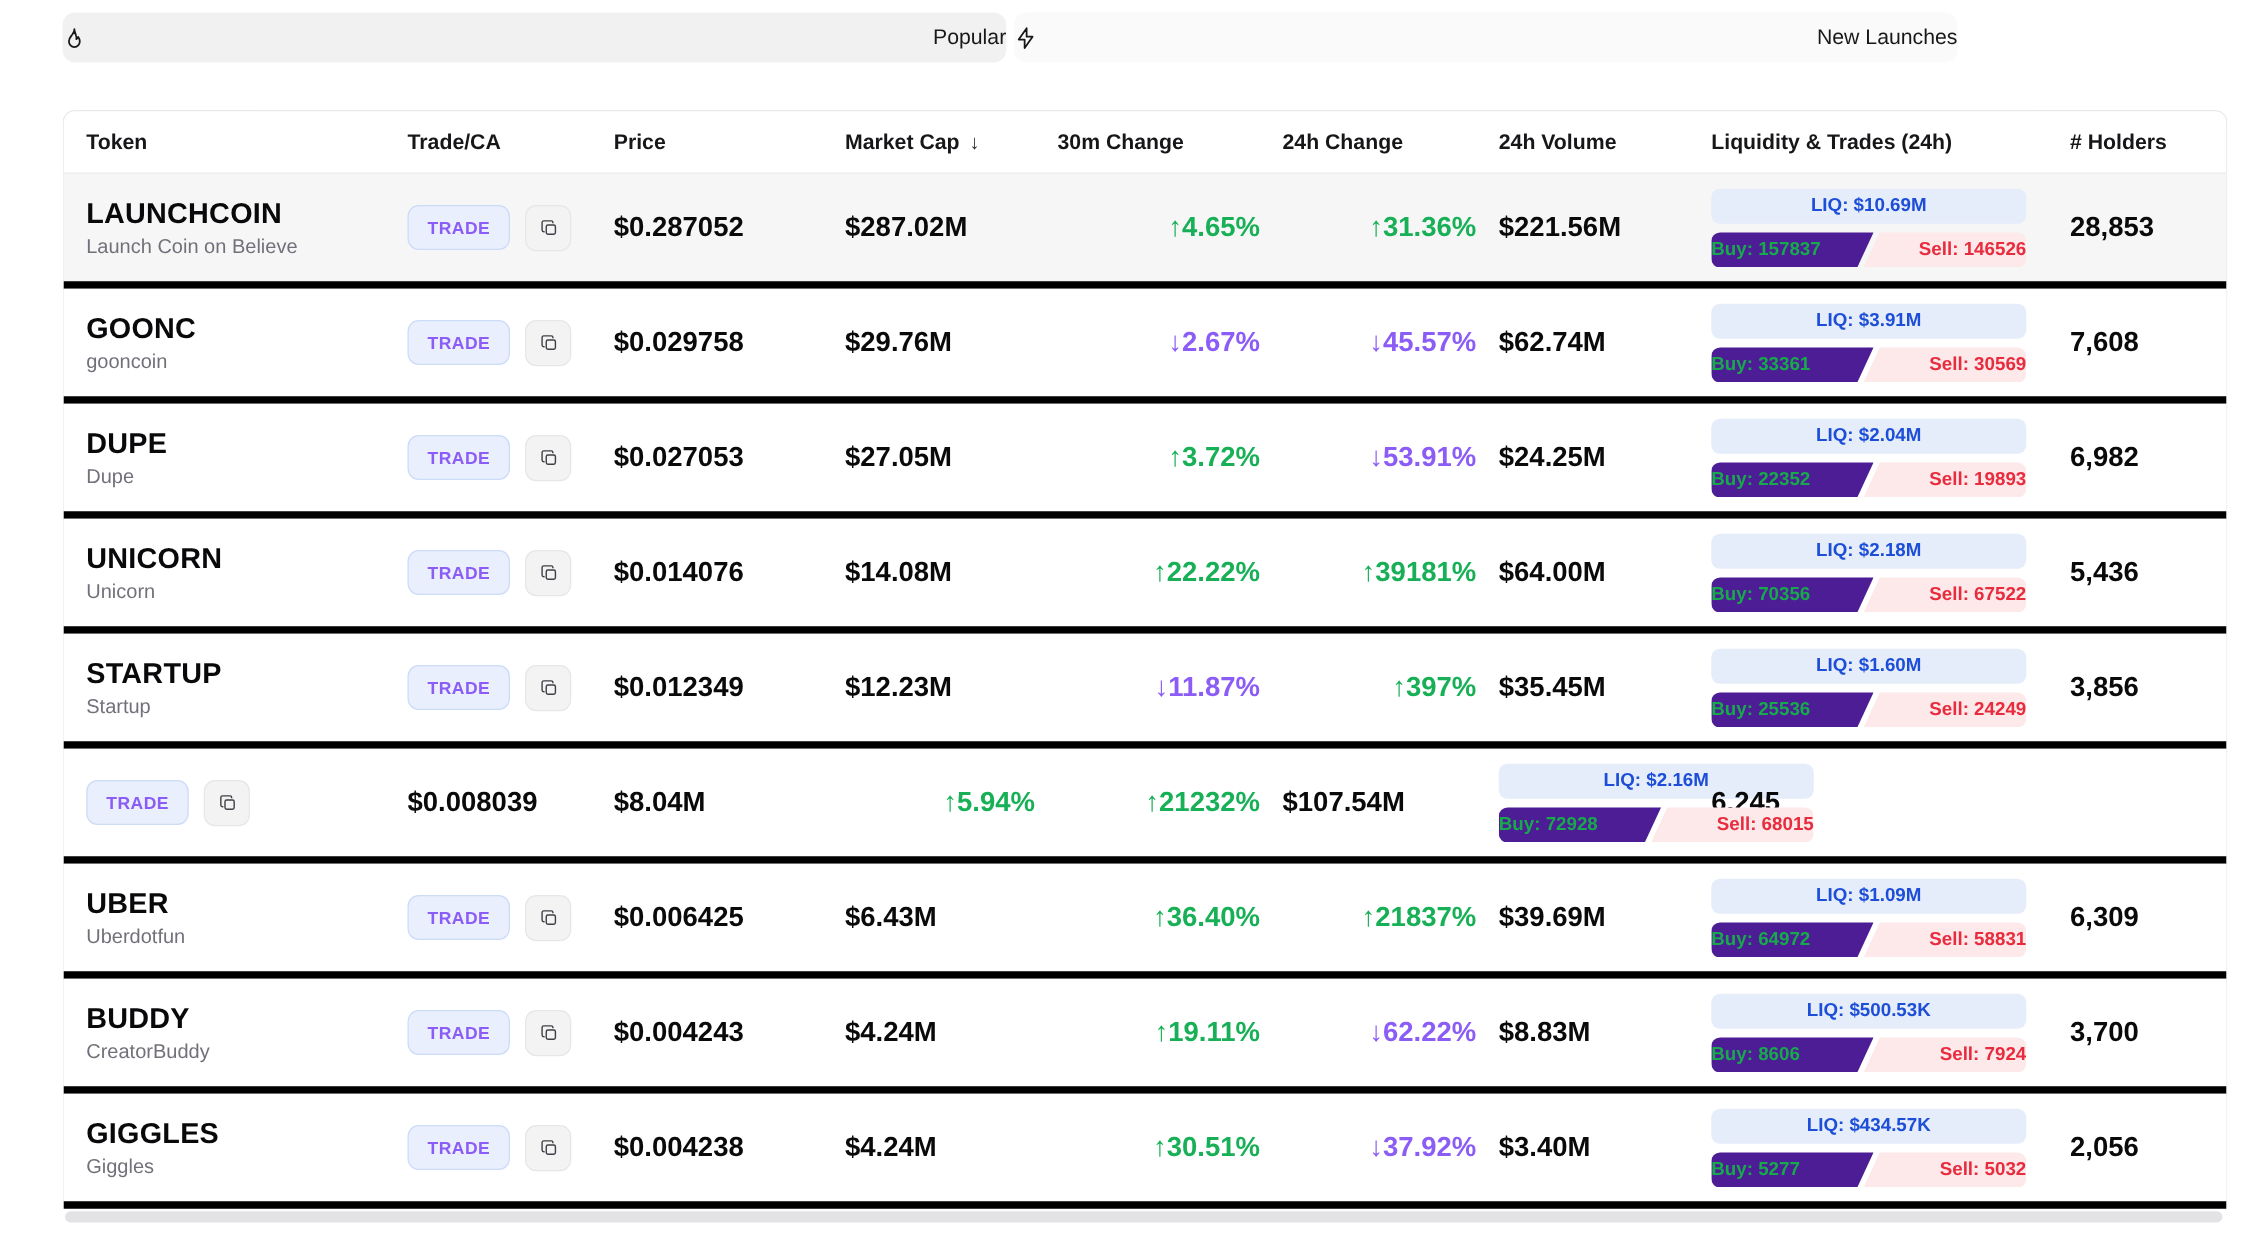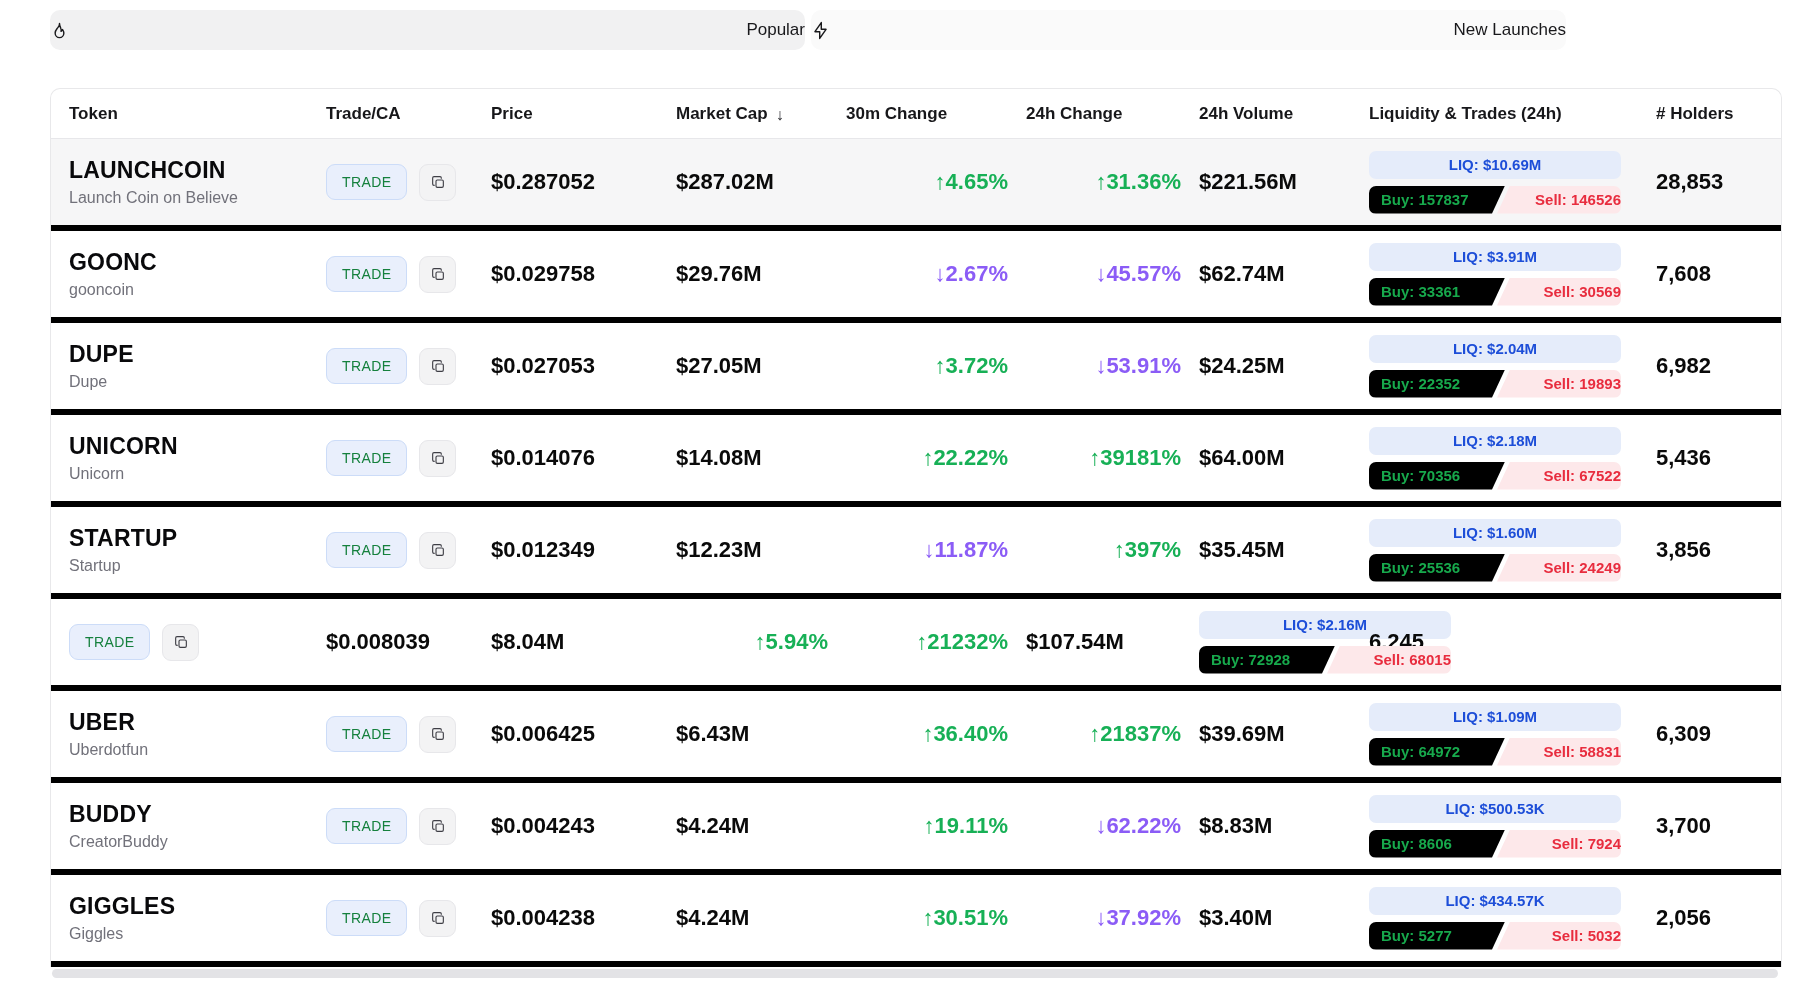--- a/index.html
+++ b/index.html
@@ -28,38 +28,38 @@
   .sort-arrow { font-size: 16px; font-weight: 400; color: #2b2b30; }
 
   .row { height: 92px; border-bottom: 6px solid #000000; background: #fff; }
   .row.highlight { background: #f6f6f7; }
   .cell { padding-left: 18px; }
 
   .sym { font-size: 23px; font-weight: 700; letter-spacing: 0.2px; color: #09090b; }
   .subname { font-size: 16px; color: #71717a; margin-top: 5px; }
 
   .tradeca { display: flex; align-items: center; gap: 12px; }
-  .trade-btn { font-size: 14px; font-weight: 400; letter-spacing: 0.4px; color: #15803d;
+  .trade-btn { font-size: 14px; font-weight: 700; letter-spacing: 0.4px; color: #8b5cf6;
     background: #e9effc; border: 1px solid #ccdcf8; border-radius: 9px; padding: 9px 15px; cursor: pointer; }
   .copy-btn { width: 37px; height: 37px; background: #f3f3f4; border: 1px solid #e7e7ea;
     border-radius: 9px; display: flex; align-items: center; justify-content: center; cursor: pointer; }
   .copy-btn svg { width: 16px; height: 16px; stroke: #3f3f46; fill: none; stroke-width: 1.7; }
 
   .val { font-size: 22px; font-weight: 700; color: #0a0a0a; white-space: nowrap; }
   .chg { font-size: 22px; font-weight: 700; white-space: nowrap; text-align: right; }
   .chg.up { color: #17b056; }
   .chg.down { color: #8b5cf6; }
 
   .liq-col { width: 252px; }
   .liq-badge { height: 28px; background: #e5ecfa; border-radius: 7px; display: flex;
     align-items: center; justify-content: center; font-size: 15px; font-weight: 600; color: #1d4ed8; }
   .bs-row { display: flex; margin-top: 7px; height: 28px; }
   .bs { flex: 1; display: flex; align-items: center; font-size: 15px; font-weight: 600; white-space: nowrap; }
-  .buy { background: #000000; color: #17a94c; border-radius: 7px 0 0 7px;
-    clip-path: polygon(0 0, 100% 0, calc(100% - 13px) 100%, 0 100%); padding-left: 12px; }
+  .buy { background: #4c1d95; color: #17a94c; border-radius: 7px 0 0 7px;
+    clip-path: polygon(0 0, 100% 0, calc(100% - 13px) 100%, 0 100%); padding-left: 0; }
   .sell { background: #fde8ea; color: #e82c3e; border-radius: 0 7px 7px 0;
     clip-path: polygon(13px 0, 100% 0, 100% 100%, 0 100%); justify-content: flex-end; margin-left: -8px; }
 
   .holders { font-size: 22px; font-weight: 700; color: #0a0a0a; }
 
   .bottom-bar { width: 1726px; height: 9px; background: #e3e3e6; border-radius: 5px; margin: 2px 0 0 2px; }
 </style>
 </head>
 <body>
 

